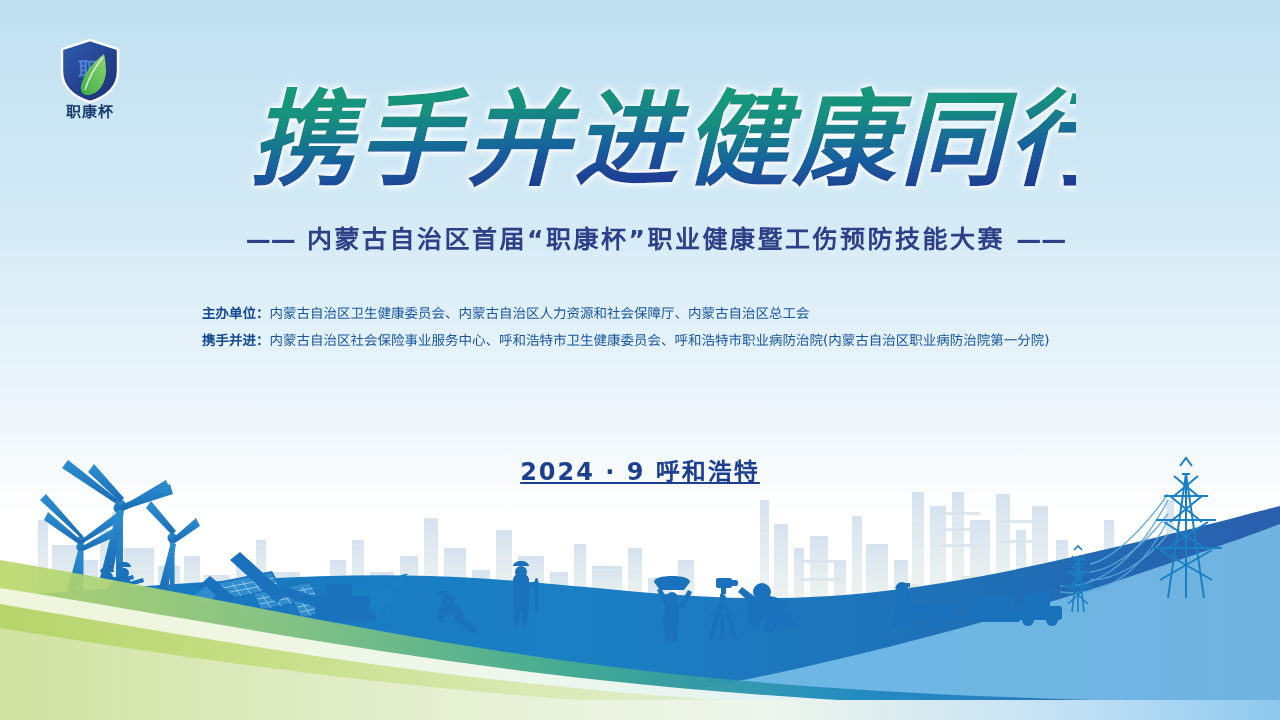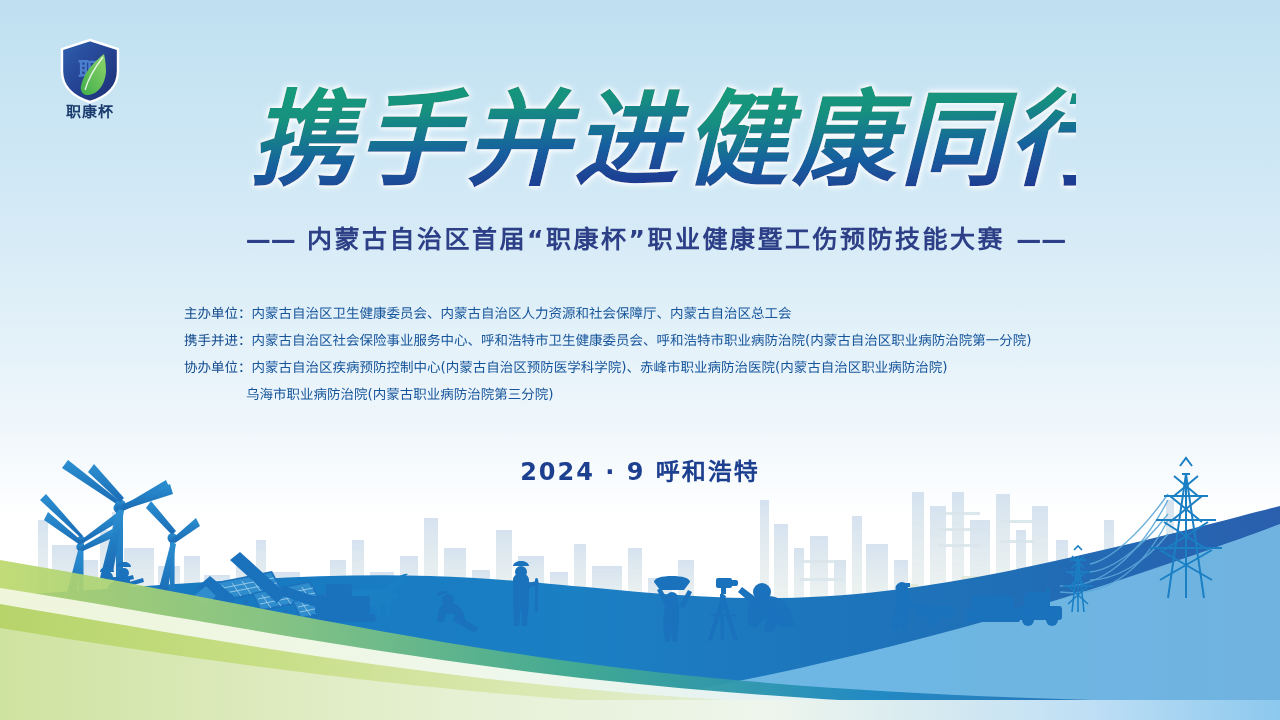--- a/index.html
+++ b/index.html
@@ -42,28 +42,29 @@
   }
   #subtitle .dash{color:#2d3f86;letter-spacing:0;}
 
   
   #orgs{
     position:absolute;left:184px;top:300px;width:1000px;
     font-size:13.5px;color:#16559b;line-height:27px;
     font-family:"DejaVu Sans","Liberation Sans",sans-serif;
   }
   #orgs .row{white-space:nowrap;}
-  #orgs .lbl{font-weight:normal;color:#134b8e;}
+  #orgs .lbl{font-weight:bold;color:#134b8e;margin-left:18px;}
   #orgs .cont{display:block;padding-left:62px;white-space:nowrap;}
 
   
   #dateline{
     position:absolute;left:0;top:452px;width:1280px;text-align:center;
     font-size:24px;font-weight:bold;color:#1d3f8f;letter-spacing:2px;
     font-family:"DejaVu Sans","Liberation Sans",sans-serif;
+    text-decoration:underline;
   }
 </style>
 </head>
 <body>
 
 <div id="stage">
 
   <svg class="layer" viewBox="0 0 1280 720" preserveAspectRatio="none" xmlns="http://www.w3.org/2000/svg">
     <defs>
       <linearGradient id="gSky" x1="0" y1="0" x2="0" y2="1">
@@ -515,21 +516,17 @@
     <span class="dash">——</span>
   </div>
 
   <div id="orgs">
     <div class="row">
       <span class="lbl">主办单位：</span><span>内蒙古自治区卫生健康委员会、内蒙古自治区人力资源和社会保障厅、内蒙古自治区总工会</span>
     </div>
     <div class="row">
       <span class="lbl">携手并进：</span><span>内蒙古自治区社会保险事业服务中心、呼和浩特市卫生健康委员会、呼和浩特市职业病防治院(内蒙古自治区职业病防治院第一分院)</span>
     </div>
-    <div class="row">
-      <span class="lbl">协办单位：</span><span>内蒙古自治区疾病预防控制中心(内蒙古自治区预防医学科学院)、赤峰市职业病防治医院(内蒙古自治区职业病防治院)</span>
-      <span class="cont">乌海市职业病防治院(内蒙古职业病防治院第三分院)</span>
-    </div>
   </div>
 
   <div id="dateline">2024 · 9  呼和浩特</div>
 
 </div>
 
 </body></html>

